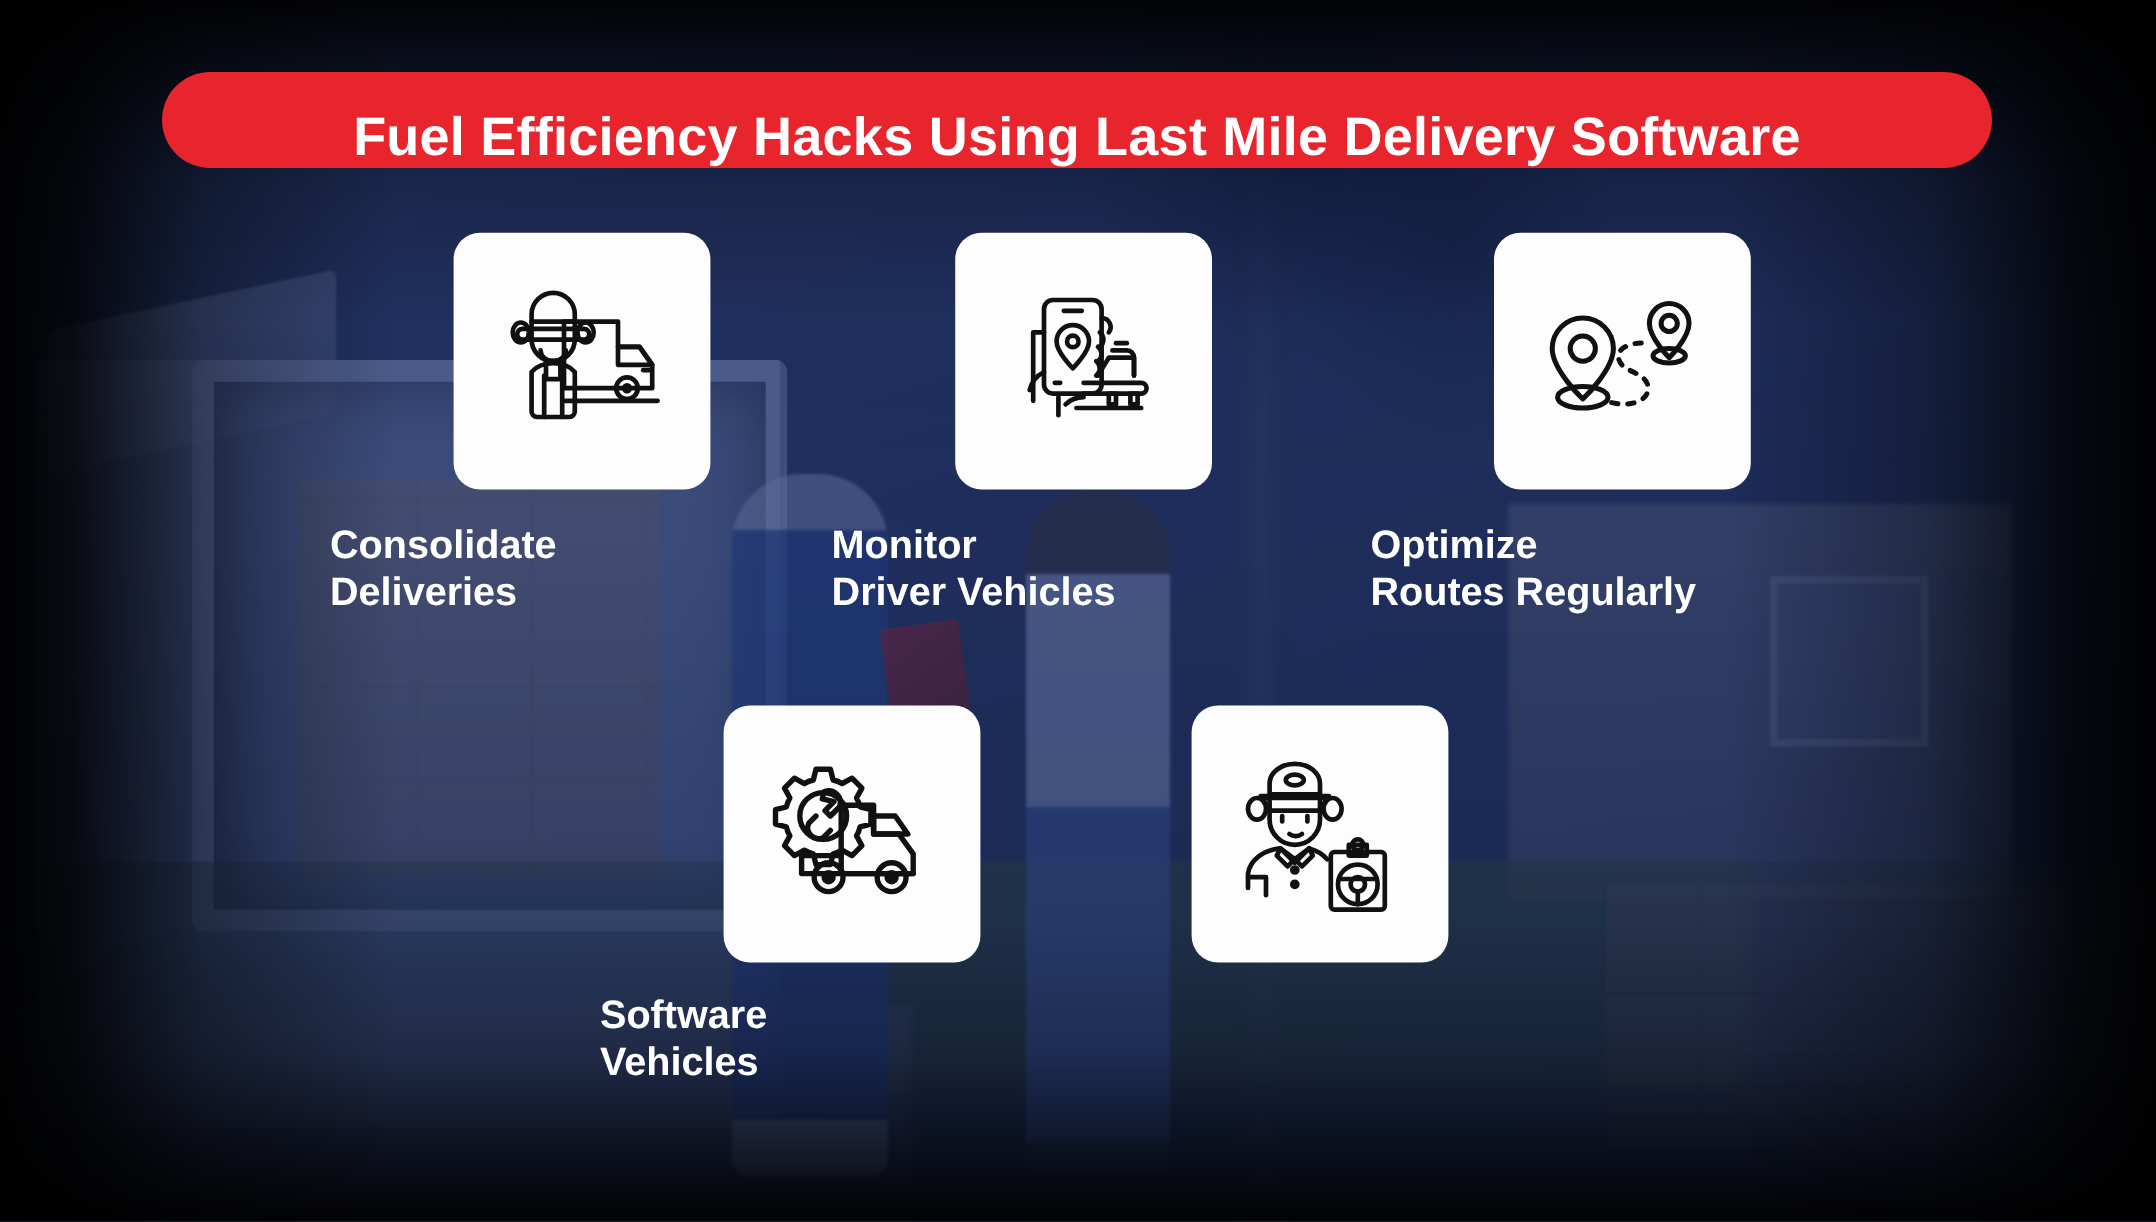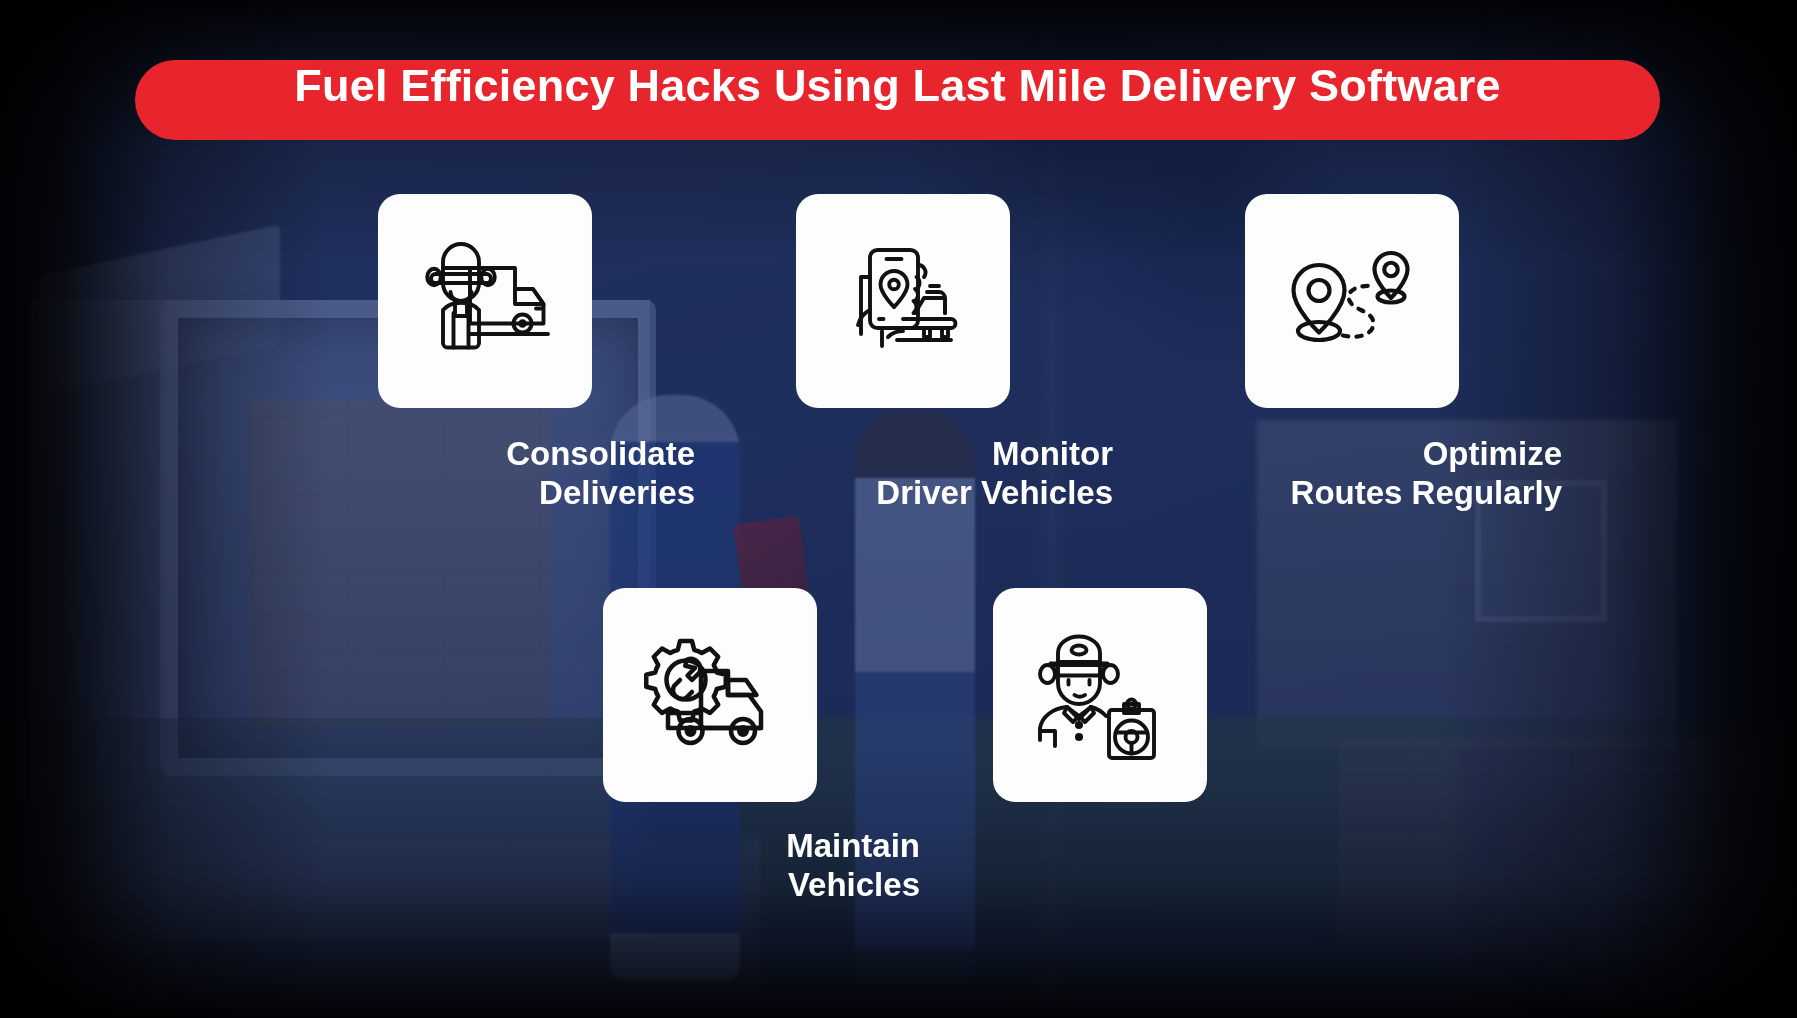--- a/index.html
+++ b/index.html
@@ -162,21 +162,21 @@
   
   .title-banner {
     position: absolute;
     left: 135px;
     top: 60px;
     width: 1525px;
     height: 80px;
     background: #e8252d;
     border-radius: 40px;
     display: flex;
-    align-items: flex-start;
+    align-items: flex-end;
     justify-content: center;
   }
   .title-text {
     color: #ffffff;
     font-size: 45px;
     font-weight: bold;
     letter-spacing: .2px;
     white-space: nowrap;
   }
 
@@ -192,21 +192,21 @@
     justify-content: center;
   }
   .card svg { width: 150px; height: 150px; display: block; }
 
   .item-label {
     position: absolute;
     color: #ffffff;
     font-size: 33px;
     font-weight: bold;
     line-height: 1.18;
-    text-align: right;
+    text-align: left;
     width: 420px;
     white-space: pre-line;
   }
 
   
   .card-1 { left: 378px;  top: 194px; }
   .card-2 { left: 796px;  top: 194px; }
   .card-3 { left: 1245px; top: 194px; }
   .lbl-1 { left: 275px;  top: 435px; }
   .lbl-2 { left: 693px;  top: 435px; }
@@ -338,21 +338,21 @@
         <path d="M62 40 h12 l7 10 h-19 z"></path>
         <path d="M22 62 h22"></path>
         <path d="M22 62 v10 h62"></path>
         <circle cx="37" cy="74" r="8"></circle>
         <circle cx="37" cy="74" r="2.5" fill="#111"></circle>
         <circle cx="72" cy="74" r="8"></circle>
         <circle cx="72" cy="74" r="2.5" fill="#111"></circle>
       </svg>
     </span>
   </div>
-  <div class="item-label lbl-4">Maintain
+  <div class="item-label lbl-4">Software
 Vehicles</div>
 
   <div class="card card-5">
     <span>
       <svg viewBox="0 0 100 100" fill="none" stroke="#111" stroke-width="2.6" stroke-linecap="round" stroke-linejoin="round">
 
         <path d="M22 22 a14 11 0 0 1 28 0 v6 h-28 z"></path>
         <ellipse cx="36" cy="20" rx="5" ry="3"></ellipse>
 
         <path d="M18 30 h36 l-4 7 h-28 z"></path>

